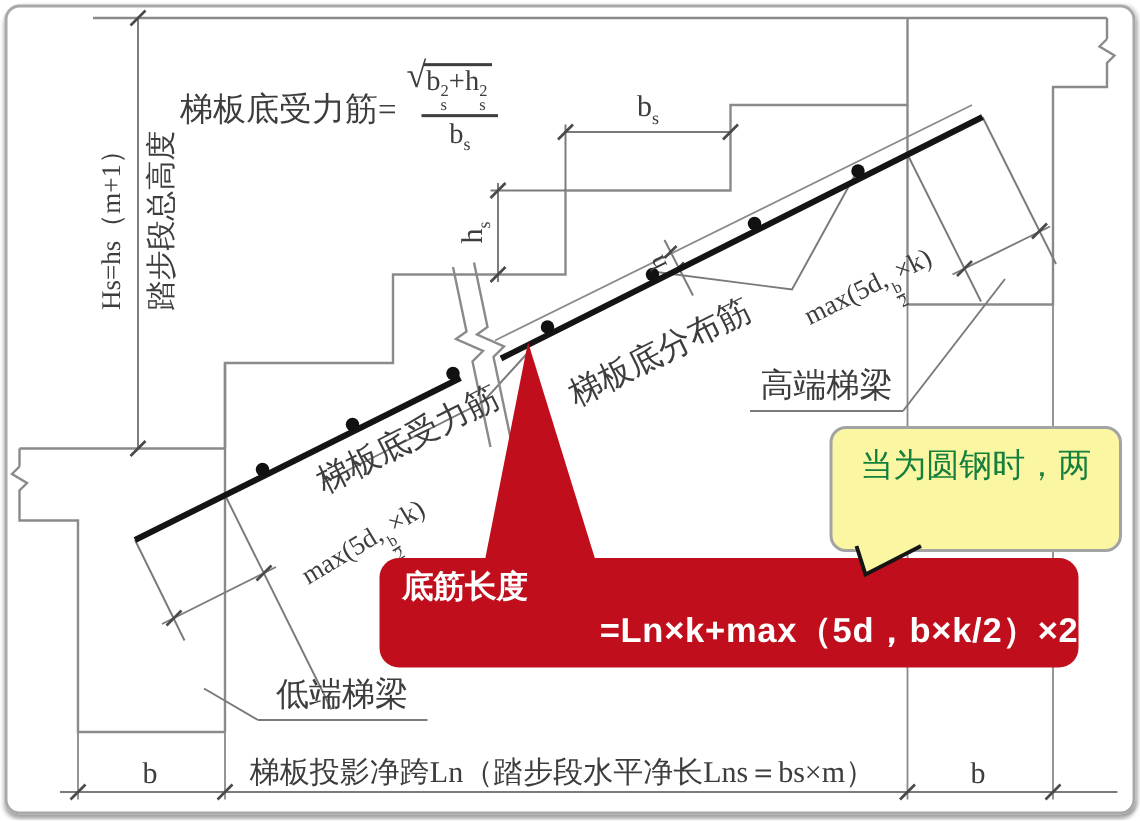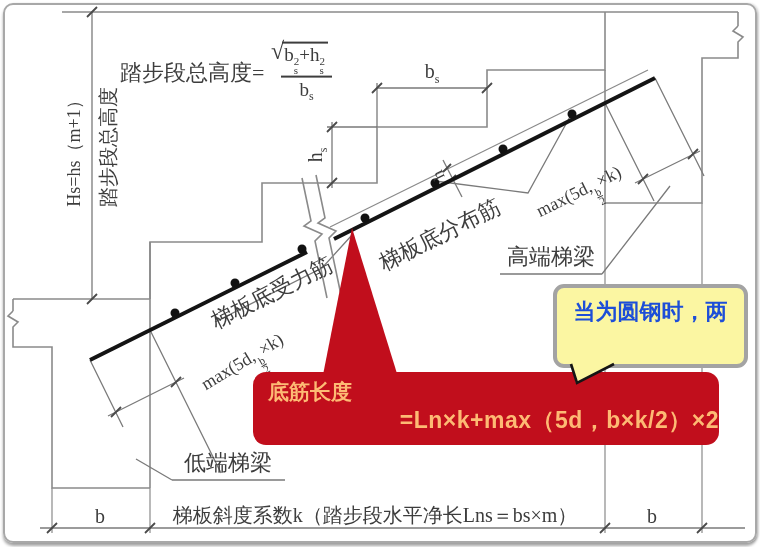--- a/index.html
+++ b/index.html
@@ -18,27 +18,27 @@
   .formula{left:120px;top:73px;transform:translate(0,-50%);display:flex;align-items:center;
            position:absolute;z-index:2;font-size:22px;}
   .bigfrac{display:inline-flex;flex-direction:column;align-items:center;font-size:19px;margin-left:3px;}
   .numrow{display:flex;align-items:flex-start;}
   .rad{font-size:24px;line-height:18px;margin-right:-2px;}
   .radicand{border-top:2px solid #3d3d3d;padding:0 3px 1px 2px;}
   .den{border-top:2px solid #3d3d3d;padding:1px 18px 0 18px;margin-left:14px;}
   .ss{display:inline-flex;flex-direction:column;font-size:11px;line-height:9px;vertical-align:-4px;}
   .ss i{font-style:normal;}
   .redbox{position:absolute;left:253px;top:372px;width:466px;height:73px;background:#c10e1c;
-          border-radius:13px;z-index:4;color:#fdba74;font-family:"Liberation Sans","DejaVu Sans",sans-serif;
+          border-radius:13px;z-index:4;color:#ffffff;font-family:"Liberation Sans","DejaVu Sans",sans-serif;
           font-weight:bold;padding:7px 0 0 15px;box-sizing:border-box;}
   .redbox .l1{font-size:21px;line-height:26px;}
   .redbox .l2{font-size:23px;line-height:30px;letter-spacing:.5px;text-align:right;}
   .ybox{position:absolute;left:553px;top:284px;width:195px;height:84px;background:#fbf6a2;
-        border:4px solid #a3a3a3;border-radius:11px;z-index:4;box-sizing:border-box;
-        font-family:"Liberation Sans","DejaVu Sans",sans-serif;font-weight:bold;color:#1d4ed8;
+        border:2px solid #a3a3a3;border-radius:11px;z-index:4;box-sizing:border-box;
+        font-family:"Liberation Sans","DejaVu Sans",sans-serif;font-weight:normal;color:#15803d;
         font-size:22px;line-height:30px;text-align:center;padding-top:9px;}
   .lay5{z-index:5;}
 </style>
 </head>
 <body>
 
 <div class="stage">
   <div class="frame"></div>
 
   <svg class="lay1" width="760" height="547" viewBox="0 0 760 547">
@@ -107,21 +107,21 @@
       <circle cx="572" cy="114" r="4.5"></circle>
     </g>
 
     <g stroke="#8a8a8a" stroke-width="1.6" fill="none">
       <path d="M302,178 L311,221 L304,226 L322,234 L315,241 L327,298"></path>
       <path d="M316,175 L325,218 L318,223 L336,231 L329,238 L341,295"></path>
     </g>
   </svg>
 
   <div class="formula">
-    <span>踏步段总高度=</span>
+    <span>梯板底受力筋=</span>
     <span class="bigfrac">
       <span class="numrow">
         <span class="rad">√</span>
         <span class="radicand"><span>b</span><span class="ss">
               <i>2</i>
               <i>s</i>
             </span><span>+h</span><span class="ss">
               <i>2</i>
               <i>s</i>
             </span></span>
@@ -152,21 +152,21 @@
       </span><span>×k)</span>
   </div>
 
   <div class="t" style="left:272px;top:293px;--r:-26.5deg;font-size:22px">梯板底受力筋</div>
   <div class="t" style="left:440px;top:235px;--r:-26.5deg;font-size:22px">梯板底分布筋</div>
 
   <div class="t" style="left:551px;top:257px;font-size:22px">高端梯梁</div>
   <div class="t" style="left:228px;top:463px;font-size:22px">低端梯梁</div>
 
   <div class="t" style="left:100px;top:516px">b</div>
-  <div class="t" style="left:375px;top:515px;font-size:20px">梯板斜度系数k（踏步段水平净长Lns＝bs×m）</div>
+  <div class="t" style="left:375px;top:515px;font-size:20px">梯板投影净跨Ln（踏步段水平净长Lns＝bs×m）</div>
   <div class="t" style="left:652px;top:516px">b</div>
 
   <svg class="lay3" width="760" height="547" viewBox="0 0 760 547">
     <polygon points="352,228 322,380 399,380" fill="#c10e1c"></polygon>
   </svg>
 
   <div class="redbox">
     <div class="l1">底筋长度</div>
     <div class="l2">=Ln×k+max（5d，b×k/2）×2</div>
   </div>

